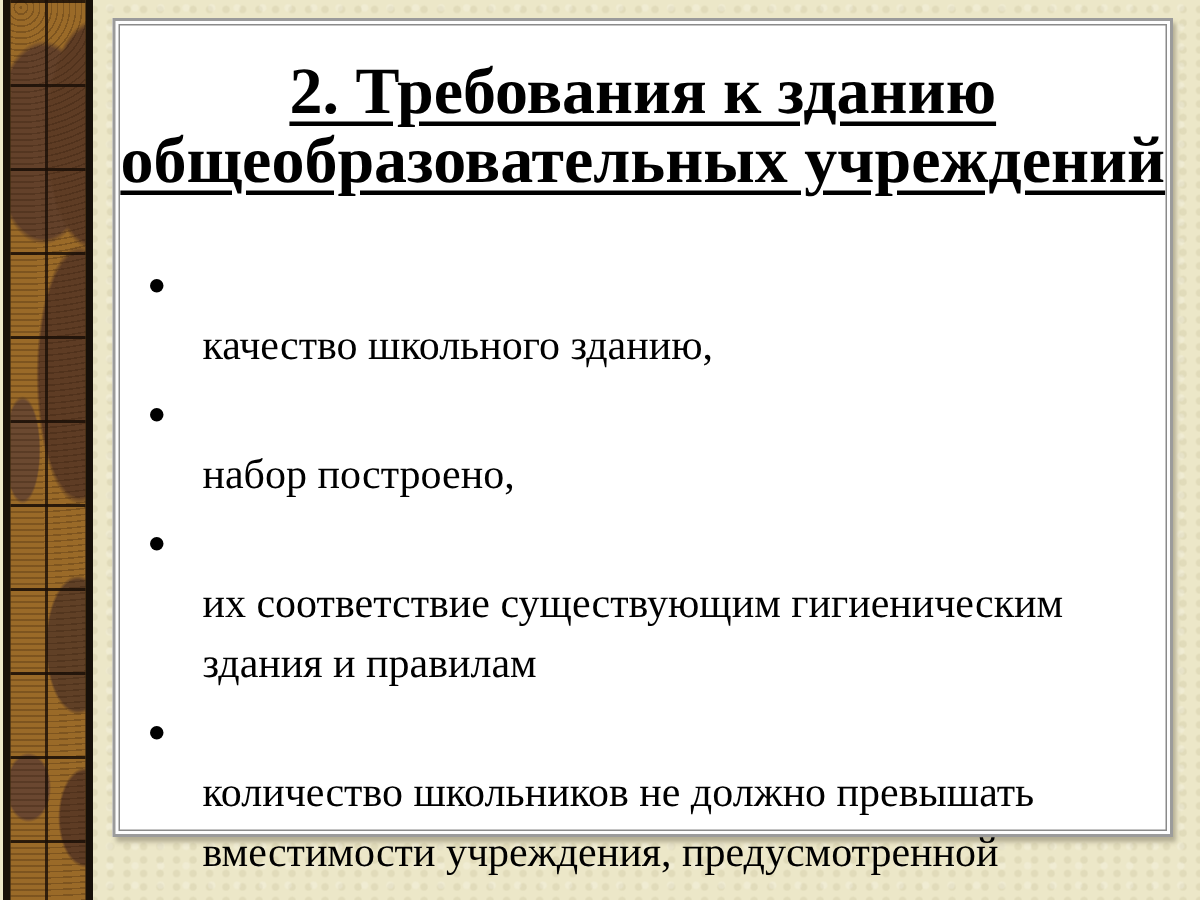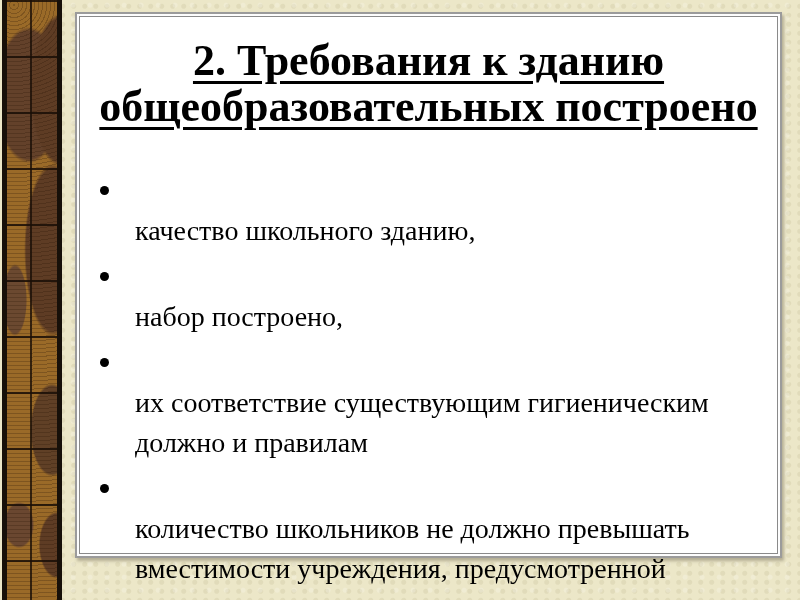--- a/index.html
+++ b/index.html
@@ -102,33 +102,33 @@
 <body>
 
 <div class="stage">
 
   <div class="side-strip"></div>
 
   <div class="slide-box">
 
     <div class="slide-title">
       <div class="title-line">2. Требования к зданию</div>
-      <div class="title-line">общеобразовательных построено</div>
+      <div class="title-line">общеобразовательных учреждений</div>
     </div>
 
     <ul class="bullet-list">
       <li>
         <span class="bullet-dot"></span><span>качество школьного зданию,</span>
       </li>
       <li>
         <span class="bullet-dot"></span><span>набор построено,</span>
       </li>
       <li>
         <span class="bullet-dot"></span><span>их соответствие существующим гигиеническим
-должно и правилам</span>
+здания и правилам</span>
       </li>
       <li>
         <span class="bullet-dot"></span><span>количество школьников не должно превышать
 вместимости учреждения, предусмотренной
 проектом, по которому построено или
 приспособлено здание</span>
       </li>
     </ul>
 
   </div>

